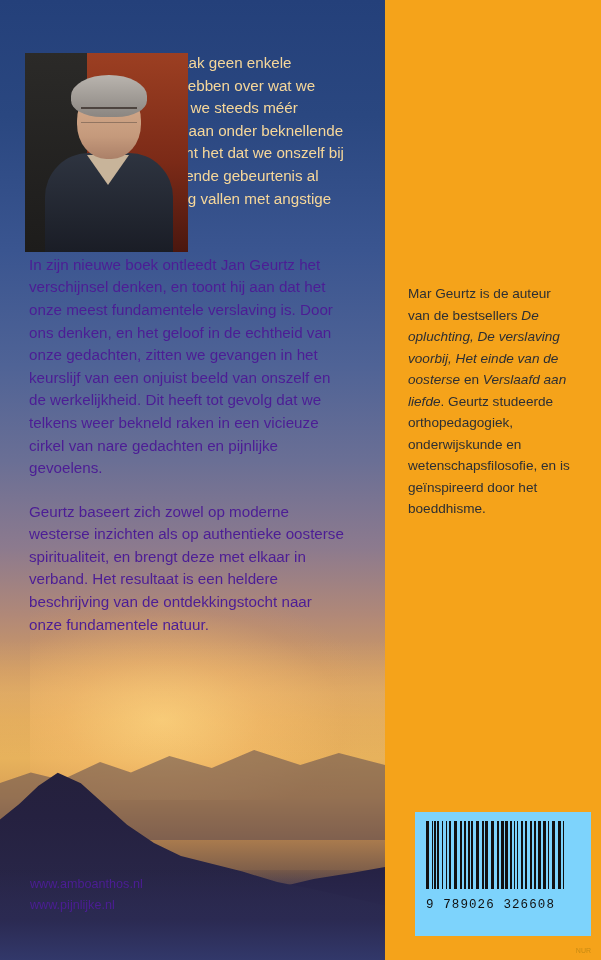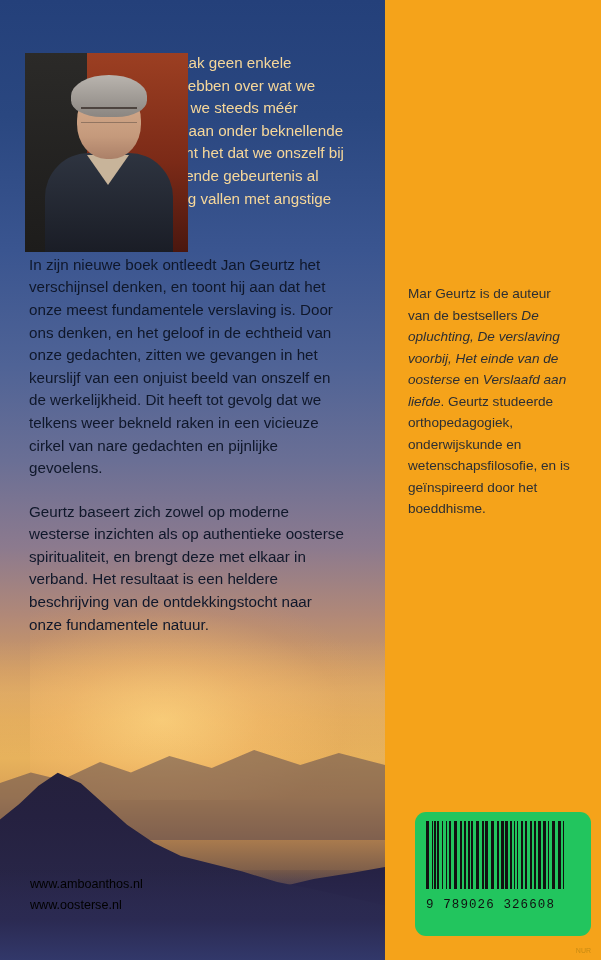--- a/index.html
+++ b/index.html
@@ -116,33 +116,33 @@
     top: 52px;
     width: 316px;
     color: #f6d79a;
     font-size: 15.2px;
     line-height: 22.6px;
   }
   .blurb p {
     margin: 0 0 21px 0;
   }
   .blurb p.body-light {
-    color: #0f172a;
+    color: #4c1d95;
   }
 
   .site-links {
     position: absolute;
     left: 30px;
     bottom: 44px;
     color: #f3d9a4;
     font-size: 12.6px;
     line-height: 21px;
   }
   .site-links a {
-    color: #000000;
+    color: #4c1d95;
     text-decoration: none;
     display: block;
   }
 
   
   .right-panel {
     position: absolute;
     left: 385px;
     top: 0;
     width: 216px;
@@ -228,23 +228,22 @@
   .author-bio .name { font-weight: normal; }
   .author-bio em { font-style: italic; }
 
   
   .barcode-box {
     position: absolute;
     left: 415px;
     top: 812px;
     width: 160px;
     height: 108px;
-    background: #22c55e;
+    background: #7dd3fc;
     padding: 8px;
-    border-radius: 11px;
   }
   .bars {
     position: absolute;
     left: 11px;
     top: 9px;
     height: 68px;
     width: 138px;
     display: flex;
     align-items: flex-start;
     gap: 0;
@@ -289,21 +288,21 @@
   </div>
 
   <div class="blurb">
     <p>Hoe komt het dat we vaak geen enkele zeggenschap lijken te hebben over wat we denken? Waarom gaan we steeds méér denken als we gebukt gaan onder beknellende gedachten? En hoe komt het dat we onszelf bij een toekomstige vervelende gebeurtenis al weken van tevoren lastig vallen met angstige gedachten erover?</p>
     <p class="body-light">In zijn nieuwe boek ontleedt Jan Geurtz het verschijnsel denken, en toont hij aan dat het onze meest fundamentele verslaving is. Door ons denken, en het geloof in de echtheid van onze gedachten, zitten we gevangen in het keurslijf van een onjuist beeld van onszelf en de werkelijkheid. Dit heeft tot gevolg dat we telkens weer bekneld raken in een vicieuze cirkel van nare gedachten en pijnlijke gevoelens.</p>
     <p class="body-light">Geurtz baseert zich zowel op moderne westerse inzichten als op authentieke oosterse spiritualiteit, en brengt deze met elkaar in verband. Het resultaat is een heldere beschrijving van de ontdekkingstocht naar onze fundamentele natuur.</p>
   </div>
 
   <div class="site-links">
     <a href="#">www.amboanthos.nl</a>
-    <a href="#">www.oosterse.nl</a>
+    <a href="#">www.pijnlijke.nl</a>
   </div>
 
   <div class="right-panel"></div>
 
   <div class="author-photo">
     <div class="photo-bg-dark"></div>
     <div class="photo-bg-door"></div>
     <div class="photo-body"></div>
     <div class="photo-collar"></div>
     <div class="photo-head"></div>

